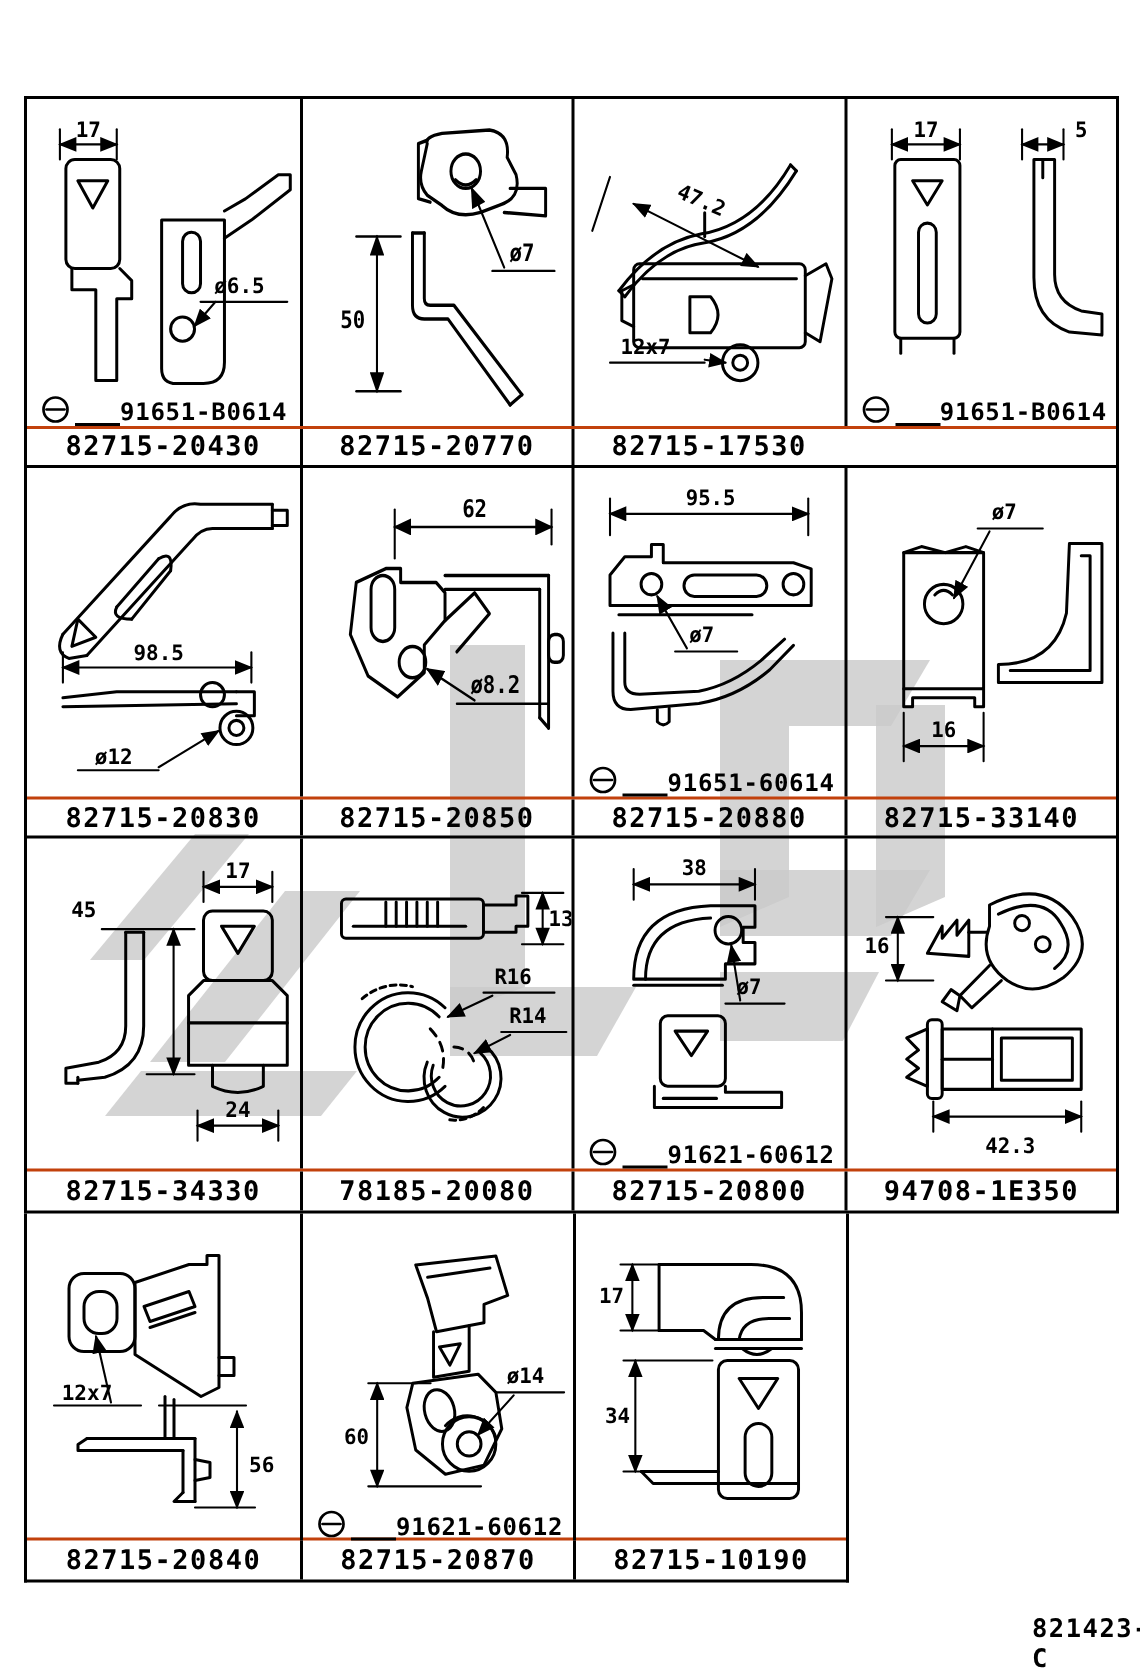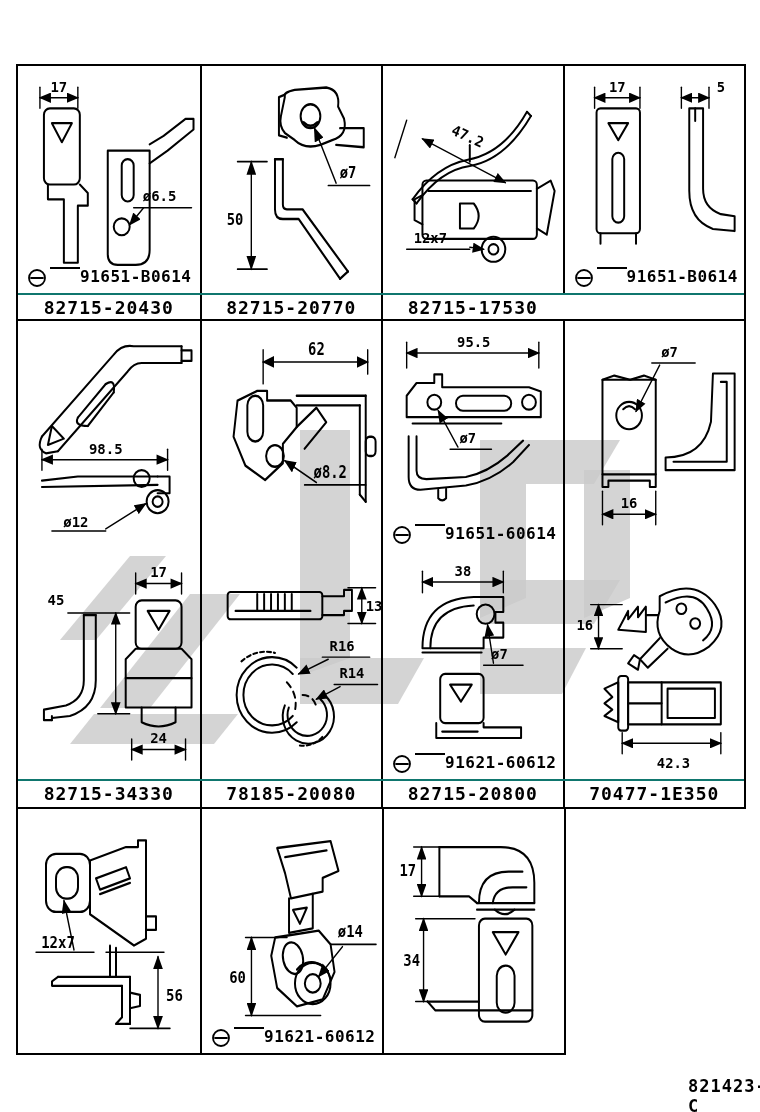--- a/index.html
+++ b/index.html
@@ -2,28 +2,28 @@
 <html><head>
 <meta charset="utf-8">
 <style>
   *{box-sizing:border-box;margin:0;padding:0}
   html,body{width:760px;height:1112px;background:#fff;overflow:hidden;position:relative;
     font-family:"DejaVu Sans Mono","Liberation Mono",monospace}
   .plate{position:absolute;border:2px solid #000;display:flex;flex-direction:column;background:transparent}
   #plate-top{left:16px;top:64px;width:730px;height:745px}
   #plate-bottom{left:16px;top:809px;width:550px;height:246px;border-top:none}
   .drawrow{flex:1 1 auto;display:grid;min-height:0}
-  .labelrow{flex:0 0 28px;display:grid;border-top:2px solid #0f766e}
+  .labelrow{flex:0 0 28px;display:grid;border-top:2px solid #c2410c}
   .labelrow.mid{border-bottom:2px solid #000}
   #plate-top .drawrow,#plate-top .labelrow{grid-template-columns:repeat(4,1fr)}
   #plate-bottom .drawrow,#plate-bottom .labelrow{grid-template-columns:repeat(3,1fr)}
   .cell{position:relative;display:flex;flex-direction:column;min-width:0}
   .cell+.cell,.pn+.pn{border-left:2px solid #000}
   .art{flex:1 1 auto;width:100%;height:100%;display:block}
-  .fast{flex:0 0 26px;display:flex;align-items:flex-start;padding-left:8px}
+  .fast{flex:0 0 26px;display:flex;align-items:flex-end;padding-left:8px}
   .fast .fline{width:30px;border-top:2px solid #000;margin-left:2px}
   .fast .flabel{font-weight:bold;font-size:16px;letter-spacing:.5px;white-space:nowrap}
   .pn{display:flex;align-items:center;justify-content:center;font-weight:bold;font-size:18px;letter-spacing:1px}
   .art path,.art line,.art rect,.art circle,.art ellipse,.art polyline{fill:none;stroke:#000;stroke-width:2;stroke-linecap:round;stroke-linejoin:round}
   .art .dim{stroke-width:1.4}
   .art text{font-family:"DejaVu Sans Mono","Liberation Mono",monospace;font-weight:bold;font-size:14px;fill:#000;stroke:none}
   .ficon{display:block}
   .ficon *{fill:none;stroke:#000;stroke-width:1.8;stroke-linecap:round}
   #code{position:absolute;left:688px;top:1076px;font-size:17px;font-weight:bold;letter-spacing:1px}
   #wm{position:absolute;left:28px;top:408px;width:650px;height:340px}
@@ -256,20 +256,26 @@
         <line class="dim" x1="38" y1="184" x2="92" y2="184" marker-start="url(#ah)" marker-end="url(#ah)"></line>
         <line class="dim" x1="38" y1="162" x2="38" y2="194"></line>
           <line class="dim" x1="92" y1="162" x2="92" y2="194"></line>
         <text x="65" y="178" text-anchor="middle">16</text>
         <path d="M150,50 L172,50 L172,142 L102,142 L102,130 Q140,130 148,96 Z"></path>
         <path d="M158,58 L164,58 L164,134 L110,134"></path>
       </svg>
     </div>
   </div>
 
+  <div class="labelrow mid">
+    <div class="pn">82715-20830</div>
+    <div class="pn">82715-20850</div>
+    <div class="pn">82715-20880</div>
+    <div class="pn">82715-33140</div>
+  </div>
 
   <div class="drawrow">
 
     <div class="cell">
       <svg class="art" viewBox="0 0 182 218" preserveAspectRatio="none">
         <text x="38" y="52" text-anchor="middle">45</text>
         <line class="dim" x1="98" y1="60" x2="98" y2="156" marker-start="url(#ah)" marker-end="url(#ah)"></line>
         <line class="dim" x1="50" y1="60" x2="112" y2="60"></line>
           <line class="dim" x1="80" y1="156" x2="112" y2="156"></line>
         <path d="M66,62 L66,124 Q66,142 48,148 L26,152 L26,162 L34,162"></path>
@@ -377,21 +383,21 @@
           <line class="dim" x1="158" y1="174" x2="158" y2="194"></line>
         <text x="110" y="208" text-anchor="middle">42.3</text>
       </svg>
     </div>
   </div>
 
   <div class="labelrow">
     <div class="pn">82715-34330</div>
     <div class="pn">78185-20080</div>
     <div class="pn">82715-20800</div>
-    <div class="pn">70477-1E350</div>
+    <div class="pn">94708-1E350</div>
   </div>
 </div>
 
 <div class="plate" id="plate-bottom">
   <div class="drawrow">
 
     <div class="cell">
       <svg class="art" viewBox="0 0 182 218" preserveAspectRatio="none">
         <rect x="28" y="40" width="44" height="52" rx="10"></rect>
         <rect x="38" y="52" width="22" height="28" rx="10"></rect>
@@ -466,15 +472,20 @@
         <line x1="44" y1="172" x2="96" y2="172"></line>
         <path d="M44,172 L52,180 L150,180"></path>
         <line class="dim" x1="40" y1="98" x2="40" y2="172" marker-start="url(#ah)" marker-end="url(#ah)"></line>
         <line class="dim" x1="32" y1="98" x2="92" y2="98"></line>
           <line class="dim" x1="32" y1="172" x2="44" y2="172"></line>
         <text x="28" y="140" text-anchor="middle">34</text>
       </svg>
     </div>
   </div>
 
+  <div class="labelrow">
+    <div class="pn">82715-20840</div>
+    <div class="pn">82715-20870</div>
+    <div class="pn">82715-10190</div>
+  </div>
 </div>
 
 <div id="code">821423-C</div>
 
 </body></html>

